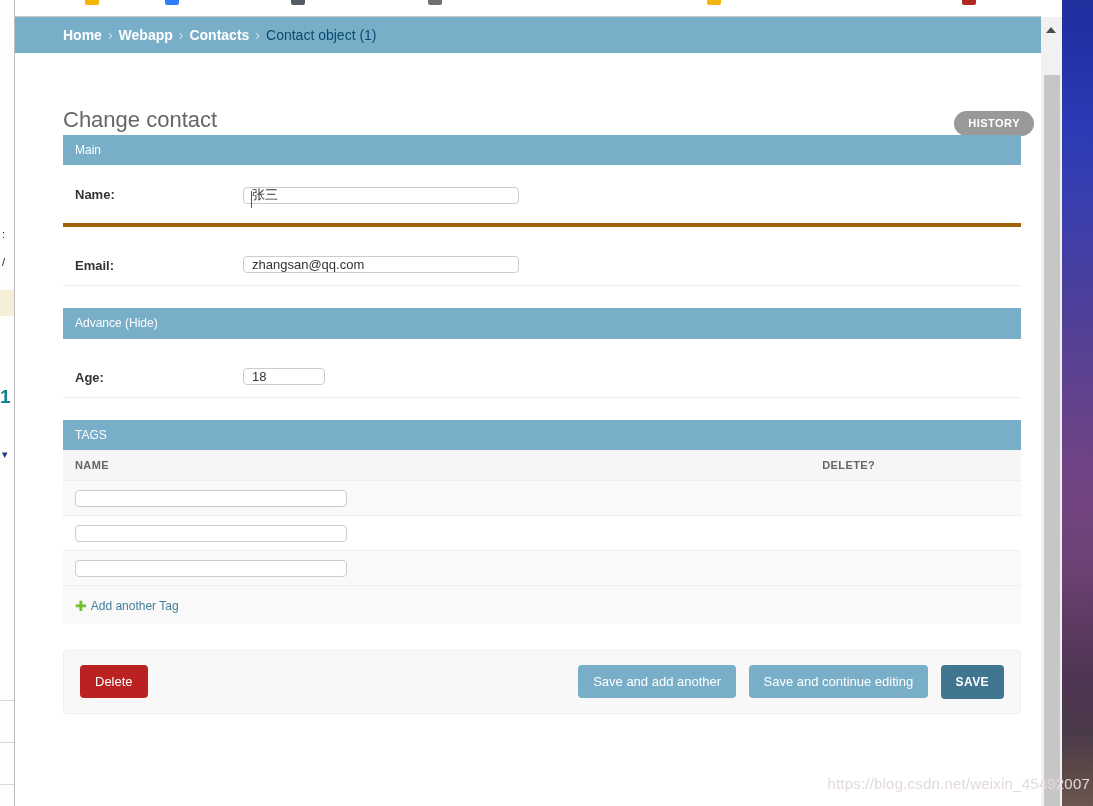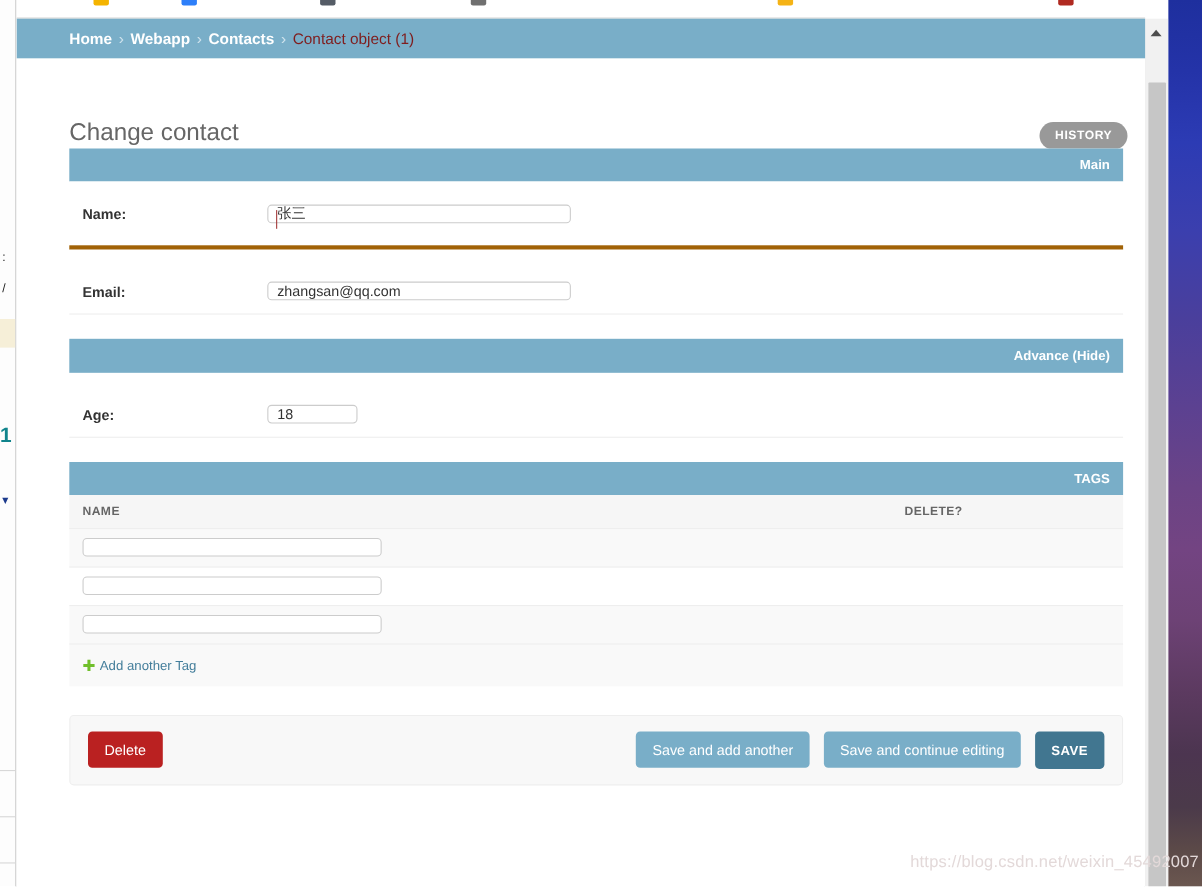--- a/index.html
+++ b/index.html
@@ -151,42 +151,42 @@
     color: #ffffff;
     text-decoration: none;
     font-weight: bold;
   }
   #breadcrumb-bar .crumb-sep {
     color: #cfe3ed;
     margin: 0 6px;
     font-weight: normal;
   }
   #breadcrumb-bar .crumb-current {
-    color: #7f1d1d;
+    color: #0c4a6e;
     font-weight: normal;
   }
 
   
   #title-row {
     position: relative;
     height: 58px;
     padding-left: 48px;
   }
   #page-title {
     position: absolute;
     top: 56px; left: 48px;
     font-size: 22px;
     color: #666666;
     font-weight: normal;
     margin: 0;
     line-height: 1;
   }
   #history-button {
     position: absolute;
-    top: 58px; right: 16px;
+    top: 58px; right: 7px;
     background: #999999;
     color: #ffffff;
     font-size: 11px;
     font-weight: bold;
     letter-spacing: .5px;
     padding: 7px 14px;
     border-radius: 14px;
     text-decoration: none;
     line-height: 1;
   }
@@ -199,24 +199,23 @@
   }
 
   .fieldset-module {
     background: #ffffff;
     margin-bottom: 22px;
   }
   .module-header {
     background: #79aec8;
     color: #ffffff;
     font-size: 12px;
-    font-weight: bold;
+    font-weight: normal;
     padding: 8px 12px;
     line-height: 1.2;
-    text-align: right;
   }
   .form-row {
     padding: 12px 12px;
     border-bottom: 4px solid #a16207;
     display: flex;
     align-items: center;
     min-height: 34px;
     background: #ffffff;
   }
   .form-row:last-child { border-bottom: 1px solid #eeeeee; align-items: flex-end; }

